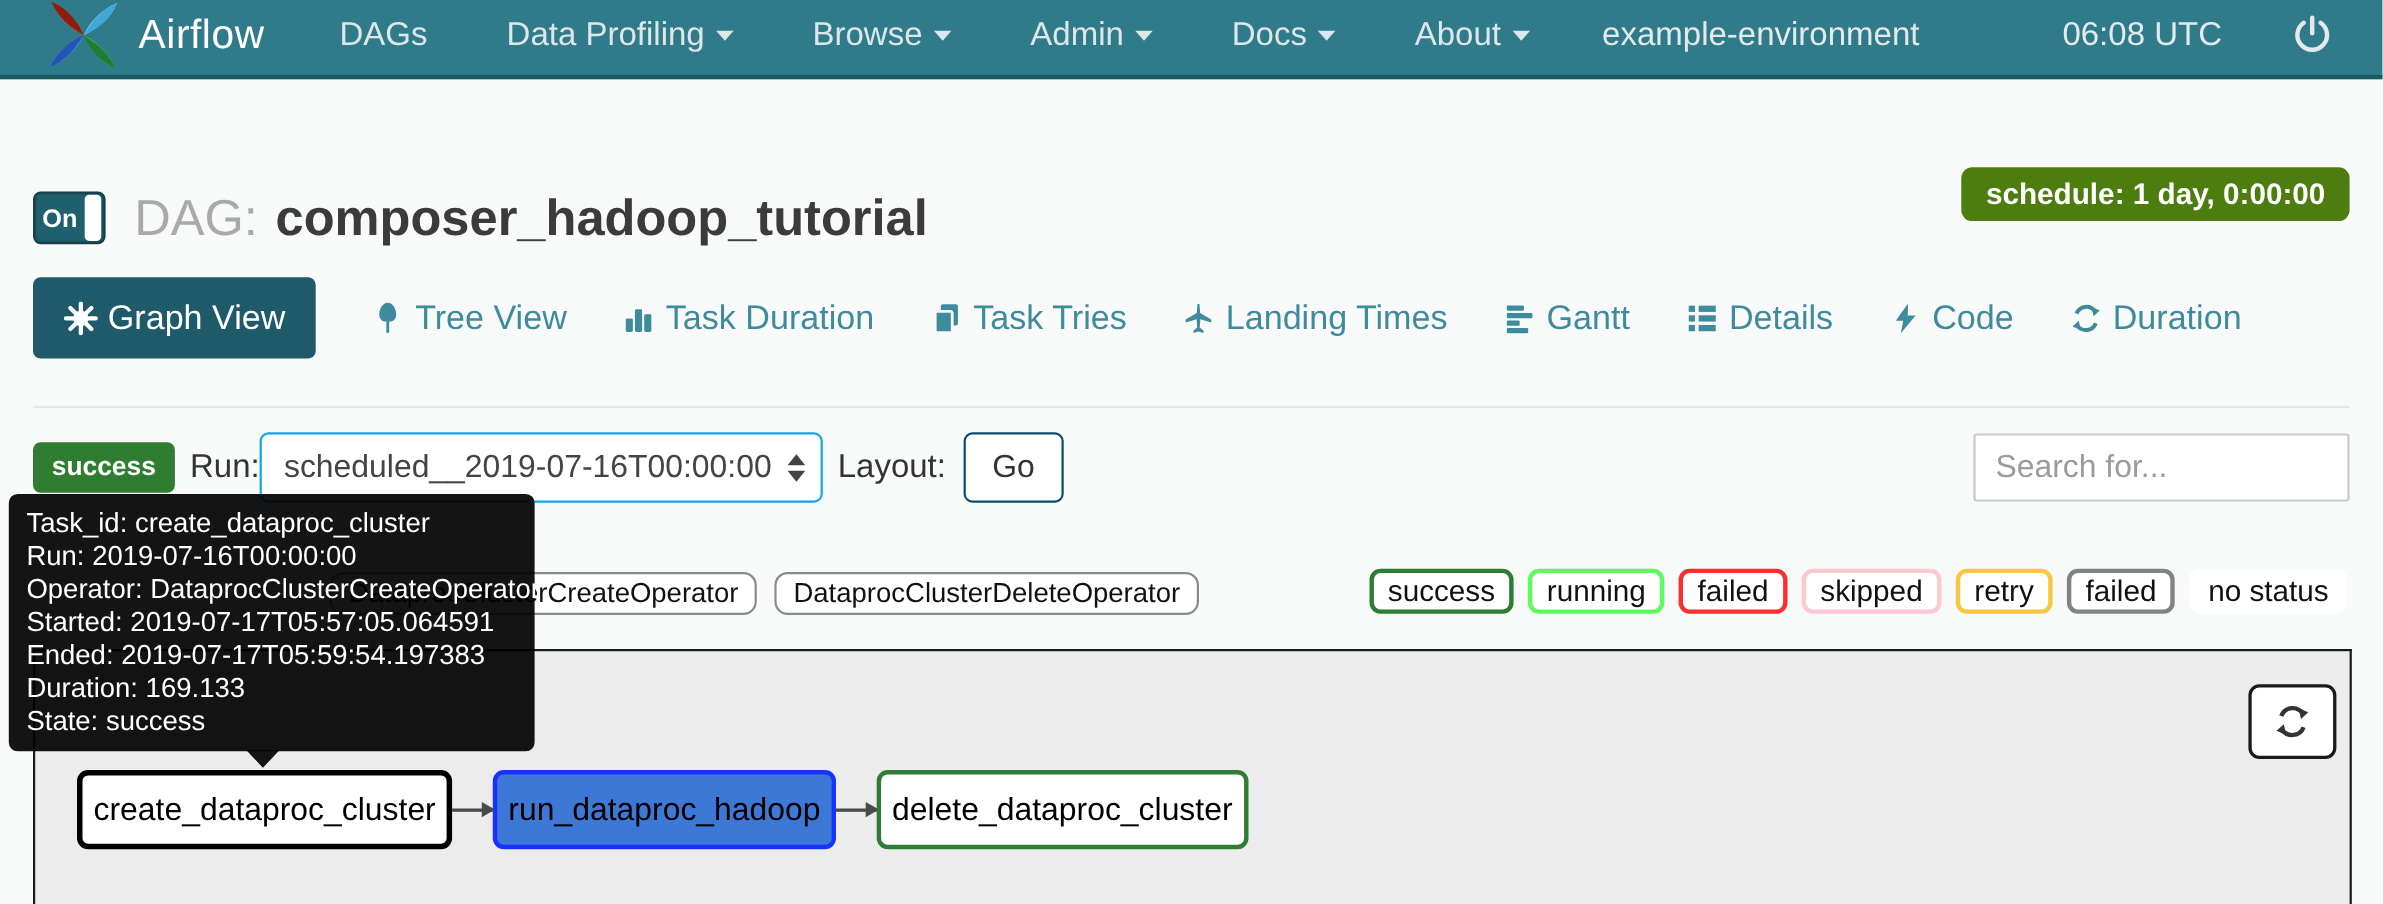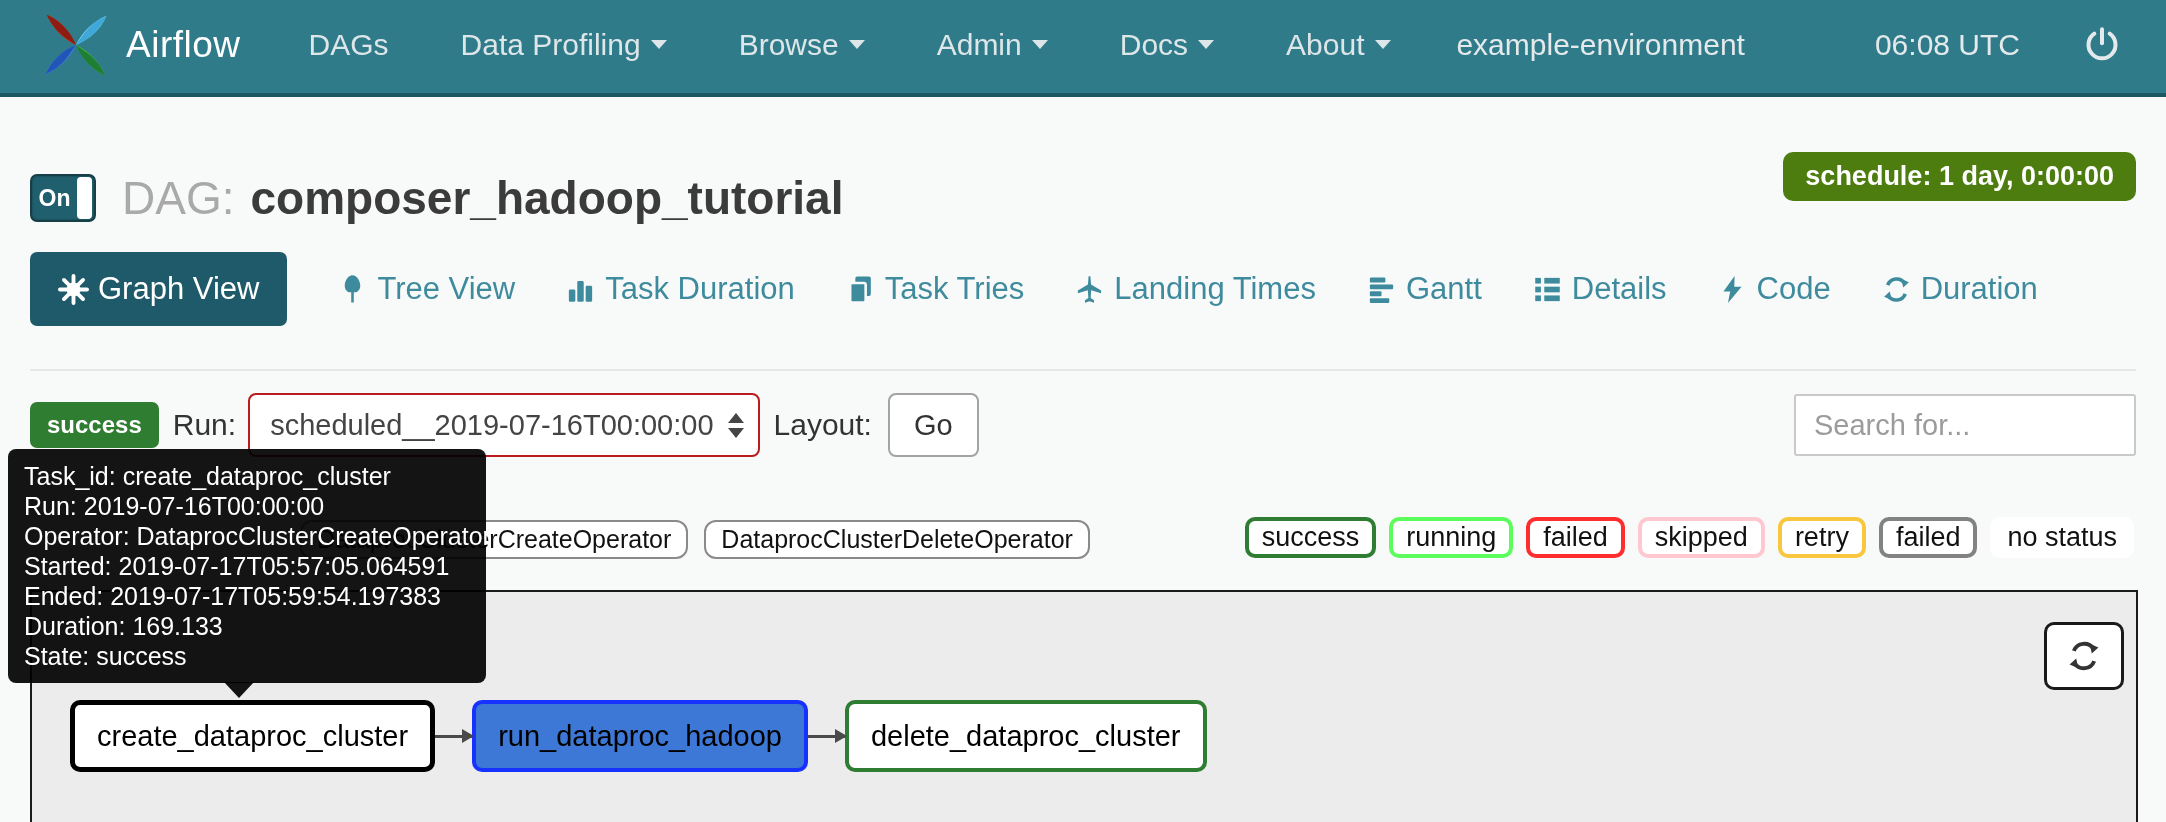--- a/index.html
+++ b/index.html
@@ -4,21 +4,21 @@
 <style>
   * { margin:0; padding:0; box-sizing:border-box; }
   html,body { width:2166px; height:822px; }
   body {
     position:relative; overflow:hidden;
     font-family:"Liberation Sans","DejaVu Sans",sans-serif;
     background:#f8f9f9; color:#333;
   }
   
   .navbar {
-    position:absolute; top:0; left:0; right:0; height:97px;
+    position:absolute; top:0; left:0; right:0; height:72px;
     display:flex; align-items:center;
     border-bottom:4px solid #1e5864; padding:0 44px 4px 40px;
   }
   .logo-svg { width:72px; height:72px; flex:0 0 auto; }
   .brand { color:#ffffff; font-size:37px; font-weight:500; margin-left:14px; letter-spacing:.5px; cursor:pointer; }
   .nav-items { display:flex; align-items:center; margin-left:68px; gap:72px; }
   .nav-item { color:#dde6e8; font-size:30px; cursor:pointer; display:flex; align-items:center; white-space:nowrap; }
   .caret { display:inline-block; width:0; height:0; margin-left:10px;
     border-left:8px solid transparent; border-right:8px solid transparent;
     border-top:9px solid #dde6e8; }
@@ -43,29 +43,29 @@
   .tabs-row { position:absolute; left:30px; top:252px; height:74px; display:flex; align-items:center; gap:50px; }
   .tab { display:flex; align-items:center; font-size:31px; color:#3f8b9e; cursor:pointer; white-space:nowrap; }
   .tab .ticon { width:31px; height:31px; margin-right:9px; flex:0 0 auto; }
   .tab.active { background:#1e5a69; color:#fff; border-radius:7px; height:74px; padding:0 28px; }
   .tabs-hr { position:absolute; left:30px; right:30px; top:369px; border-top:2px solid #e7e7e7; }
 
   
   .run-row { position:absolute; left:30px; top:392px; height:66px; display:flex; align-items:center; }
   .status-badge { color:#fff; font-size:24px; font-weight:700; padding:9px 17px; border-radius:7px; }
   .run-label { font-size:30px; color:#333; margin-left:14px; }
-  .selectbox { height:64px; background:#fff; border:2px solid #b91c1c; border-radius:8px;
-    display:flex; align-items:center; padding:0 14px 0 20px; margin-left:12px; cursor:pointer;
+  .selectbox { height:64px; background:#fff; border:2px solid #0ea5e9; border-radius:8px;
+    display:flex; align-items:center; padding:0 14px 0 20px; cursor:pointer;
     font-size:29px; color:#444; }
   .selectbox .sel-text { white-space:nowrap; }
   .stepper { display:flex; flex-direction:column; align-items:center; margin-left:14px; gap:5px; }
   .stepper i { width:0; height:0; border-left:8px solid transparent; border-right:8px solid transparent; }
   .stepper .up { border-bottom:10px solid #444; }
   .stepper .down { border-top:10px solid #444; }
-  .go-btn { height:64px; margin-left:16px; background:#fff; border:2px solid #a3a3a3; border-radius:8px;
+  .go-btn { height:64px; margin-left:16px; background:#fff; border:2px solid #0c4a6e; border-radius:8px;
     font-size:29px; color:#333; padding:13px 24px; cursor:pointer; font-family:inherit; }
   .search-input { position:absolute; right:30px; top:394px; width:342px; height:62px;
     border:2px solid #c9c9c9; border-radius:3px; background:#fff; font-size:29px; color:#444;
     padding:0 18px; font-family:inherit; }
   .search-input::placeholder { color:#9b9b9b; }
 
   
   .tooltip { position:absolute; left:8px; top:449px; width:478px; z-index:30;
     background:rgba(0,0,0,.92); color:#fff; border-radius:8px; padding:12px 16px;
     font-size:25px; line-height:30px; }
@@ -85,21 +85,21 @@
   
   .graph-area { position:absolute; left:30px; right:28px; top:590px; bottom:0;
     background:#ececec; border:2px solid #1a1a1a; border-bottom:none; z-index:1; }
   .graph-refresh-btn { position:absolute; right:12px; top:30px; width:80px; height:68px;
     background:#fff; border:3px solid #1a1a1a; border-radius:10px; cursor:pointer;
     display:flex; align-items:center; justify-content:center; color:#333; }
   .graph-refresh-btn svg { width:36px; height:36px; }
 
   .node-row { position:absolute; left:38px; top:108px; display:flex; align-items:center; }
   .task-node { height:72px; border-radius:10px; display:flex; align-items:center; justify-content:center;
-    font-size:29px; color:#000; padding:0 22px; white-space:nowrap; cursor:pointer; background:#fff; }
+    font-size:29px; color:#000; padding:0 10px; white-space:nowrap; cursor:pointer; background:#fff; }
   .task-node.n0 { border:5px solid #000; }
   .task-node.n1 { border:4px solid #000000; }
   .task-node.n2 { border:4px solid #2e7d32; }
   .edge { position:relative; width:37px; height:3px; background:#4a4a4a; flex:0 0 auto; }
   .edge::after { content:""; position:absolute; right:-2px; top:-6px; width:0; height:0;
     border-left:12px solid #4a4a4a; border-top:7.5px solid transparent; border-bottom:7.5px solid transparent; }
 </style>
 </head>
 <body>
 

